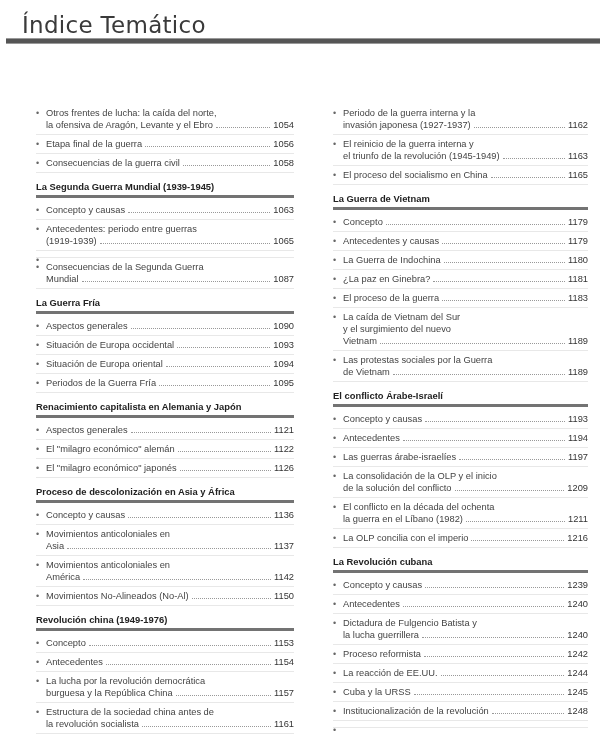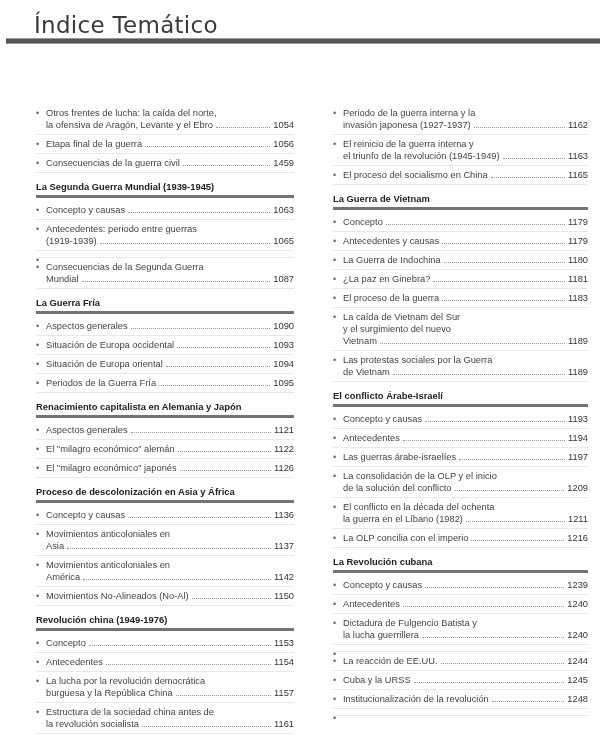--- a/index.html
+++ b/index.html
@@ -7,21 +7,21 @@
       width: 600px; height: 744px; background: #ffffff; overflow: hidden;
       font-family: "Liberation Sans", sans-serif; color: #2a2a2a;
       position: relative;
     }
     .header {
       position: absolute; left: 0; top: 0; width: 600px; height: 50px;
     }
     .header-title {
       position: absolute; left: 22px; top: 12px;
       font-family: "DejaVu Sans", sans-serif; font-size: 23px; color: #3a3a3a;
-      letter-spacing: 0.3px; font-weight: normal; margin-left: 12px;
+      letter-spacing: 0.3px; font-weight: normal;
     }
     .header-rule {
       position: absolute; left: 6px; top: 38px; width: 594px; height: 4px;
       background: #555555;
       border-top: 1px solid #999; border-bottom: 1px solid #999;
     }
     .col {
       position: absolute; top: 104px;
       font-size: 9.3px; line-height: 12px;
     }
@@ -78,21 +78,21 @@
           <span class="page">1056</span>
         </span>
       </span>
     </div>
     <div class="item">
       <span class="bullet">•</span>
       <span class="lines">
         <span class="line last-line">
           <span class="txt">Consecuencias de la guerra civil</span>
           <span class="dots"></span>
-          <span class="page">1459</span>
+          <span class="page">1058</span>
         </span>
       </span>
     </div>
     <div class="section-title">La Segunda Guerra Mundial (1939-1945)</div>
     <div class="item">
       <span class="bullet">•</span>
       <span class="lines">
         <span class="line last-line">
           <span class="txt">Concepto y causas</span>
           <span class="dots"></span>
@@ -481,20 +481,27 @@
         <span class="line">Dictadura de Fulgencio Batista y</span>
         <span class="line last-line">
           <span class="txt">la lucha guerrillera</span>
           <span class="dots"></span>
           <span class="page">1240</span>
         </span>
       </span>
     </div>
     <div class="item">
       <span class="bullet">•</span>
+      <span class="lines">
+        <span class="line last-line">
+          <span class="txt">Proceso reformista</span>
+          <span class="dots"></span>
+          <span class="page">1242</span>
+        </span>
+      </span>
     </div>
     <div class="item">
       <span class="bullet">•</span>
       <span class="lines">
         <span class="line last-line">
           <span class="txt">La reacción de EE.UU.</span>
           <span class="dots"></span>
           <span class="page">1244</span>
         </span>
       </span>

